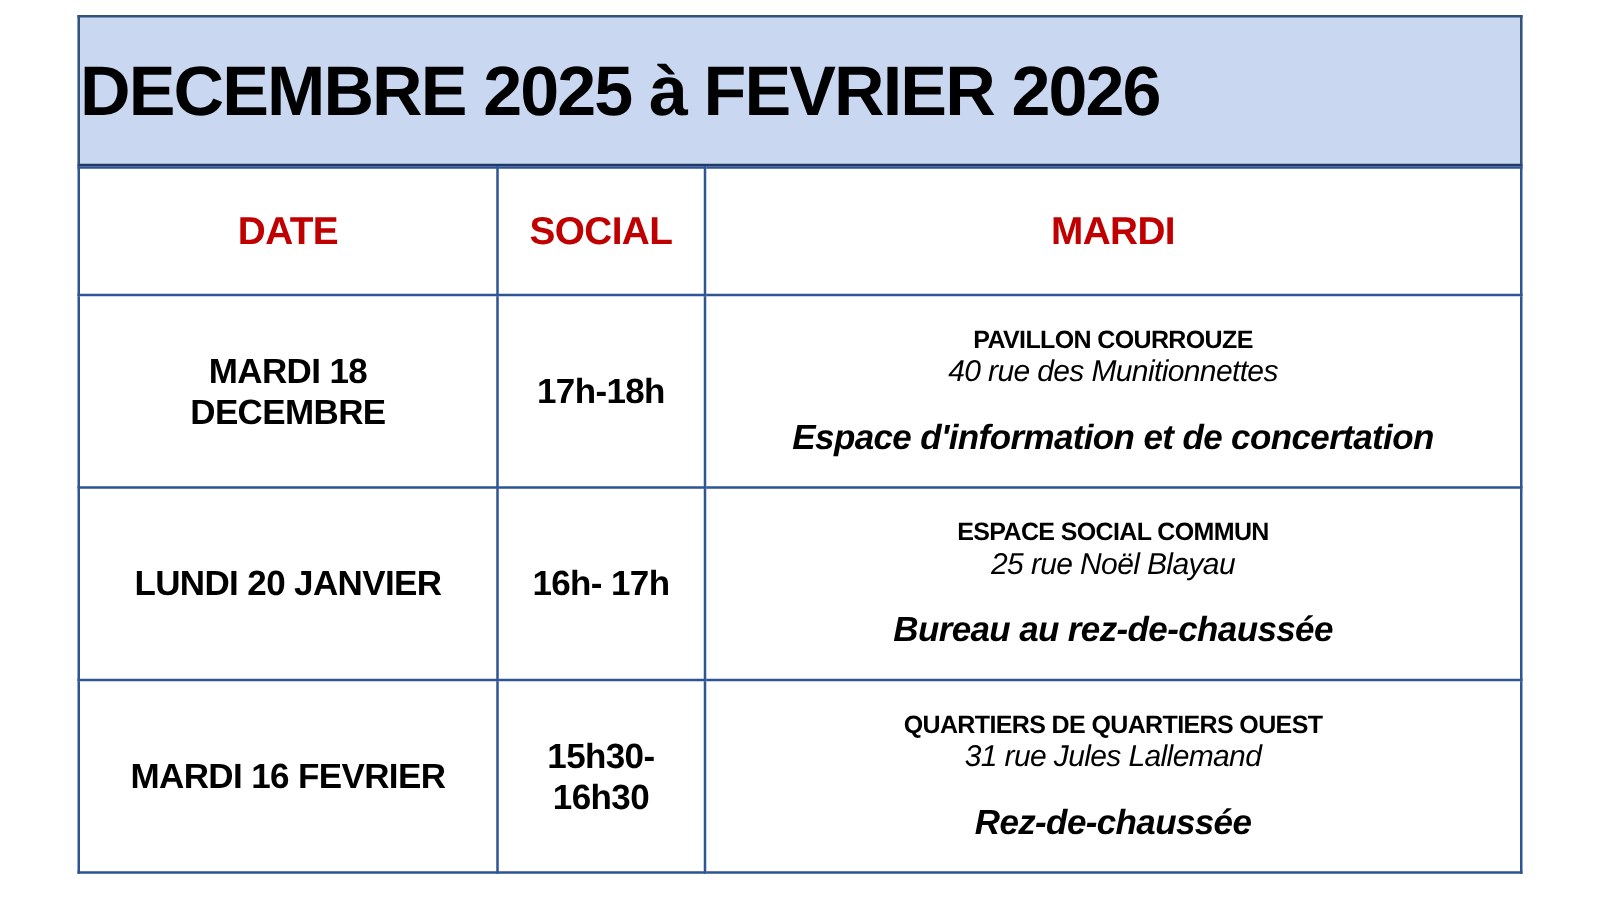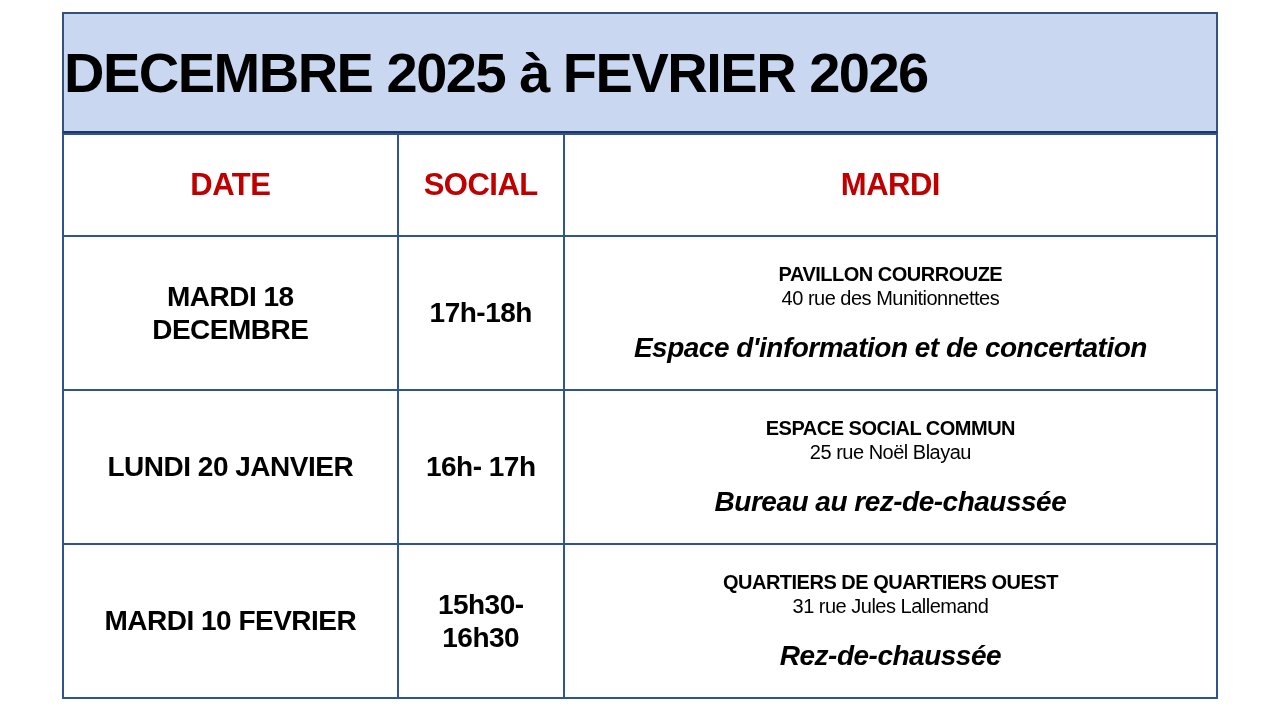--- a/index.html
+++ b/index.html
@@ -74,21 +74,22 @@
   td.lieu-cell { padding: 10px 14px; }
   .lieu-name {
     display: block;
     font-size: 20px;
     font-weight: bold;
     line-height: 1.2;
     letter-spacing: -0.5px;
   }
   .lieu-address {
     display: block;
-    font-size: 20px;
+    font-size: 24px;
+    font-style: italic;
     line-height: 1.2;
     letter-spacing: -0.5px;
   }
   .lieu-note {
     display: block;
     font-size: 28px;
     font-weight: bold;
     font-style: italic;
     margin-top: 22px;
     letter-spacing: -0.5px;
@@ -131,21 +132,21 @@
         <tr class="data-row">
           <td class="date-cell">LUNDI 20 JANVIER</td>
           <td class="horaire-cell">16h- 17h</td>
           <td class="lieu-cell">
             <span class="lieu-name">ESPACE SOCIAL COMMUN</span>
             <span class="lieu-address">25 rue Noël Blayau</span>
             <span class="lieu-note">Bureau au rez-de-chaussée</span>
           </td>
         </tr>
         <tr class="data-row">
-          <td class="date-cell">MARDI 10 FEVRIER</td>
+          <td class="date-cell">MARDI 16 FEVRIER</td>
           <td class="horaire-cell">15h30-
 16h30</td>
           <td class="lieu-cell">
             <span class="lieu-name">QUARTIERS DE QUARTIERS OUEST</span>
             <span class="lieu-address">31 rue Jules Lallemand</span>
             <span class="lieu-note">Rez-de-chaussée</span>
           </td>
         </tr>
       </tbody>
     </table>

